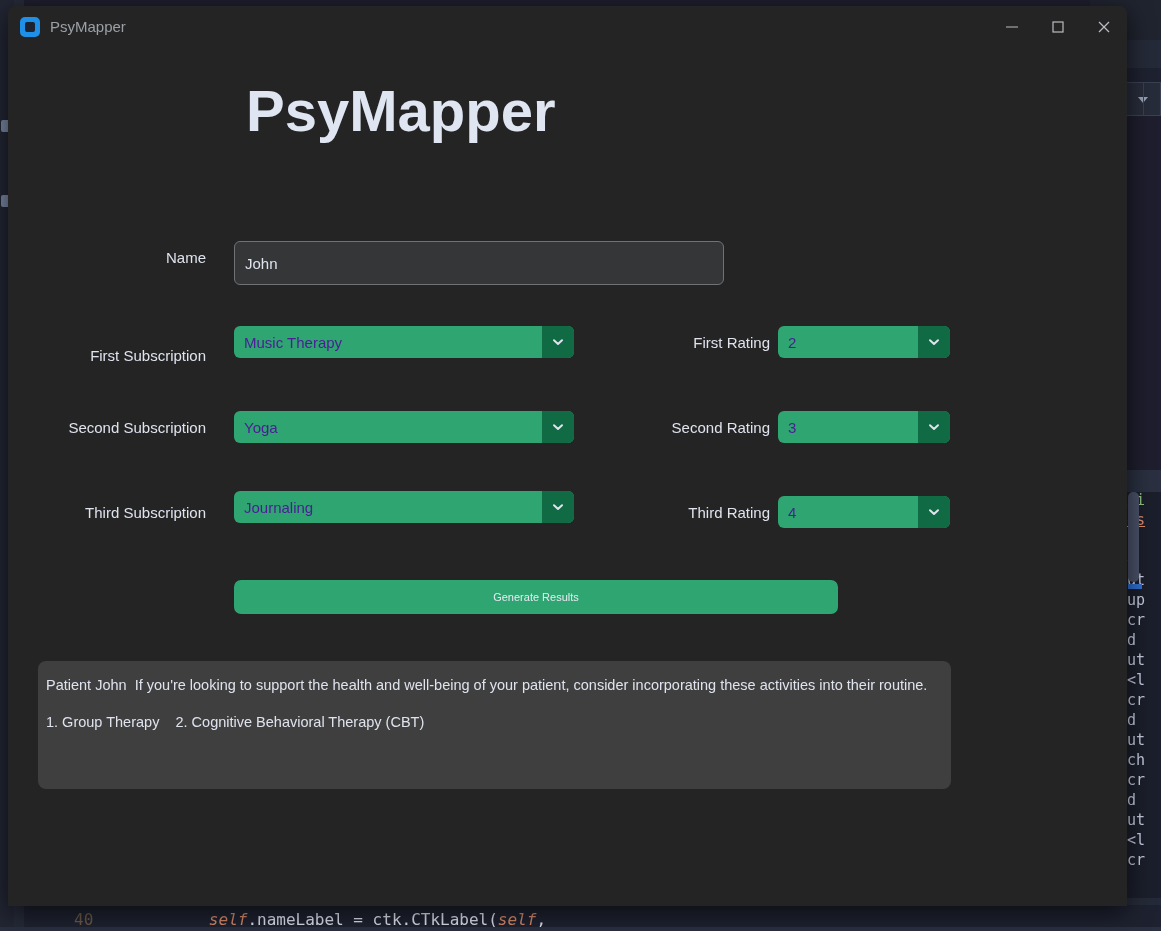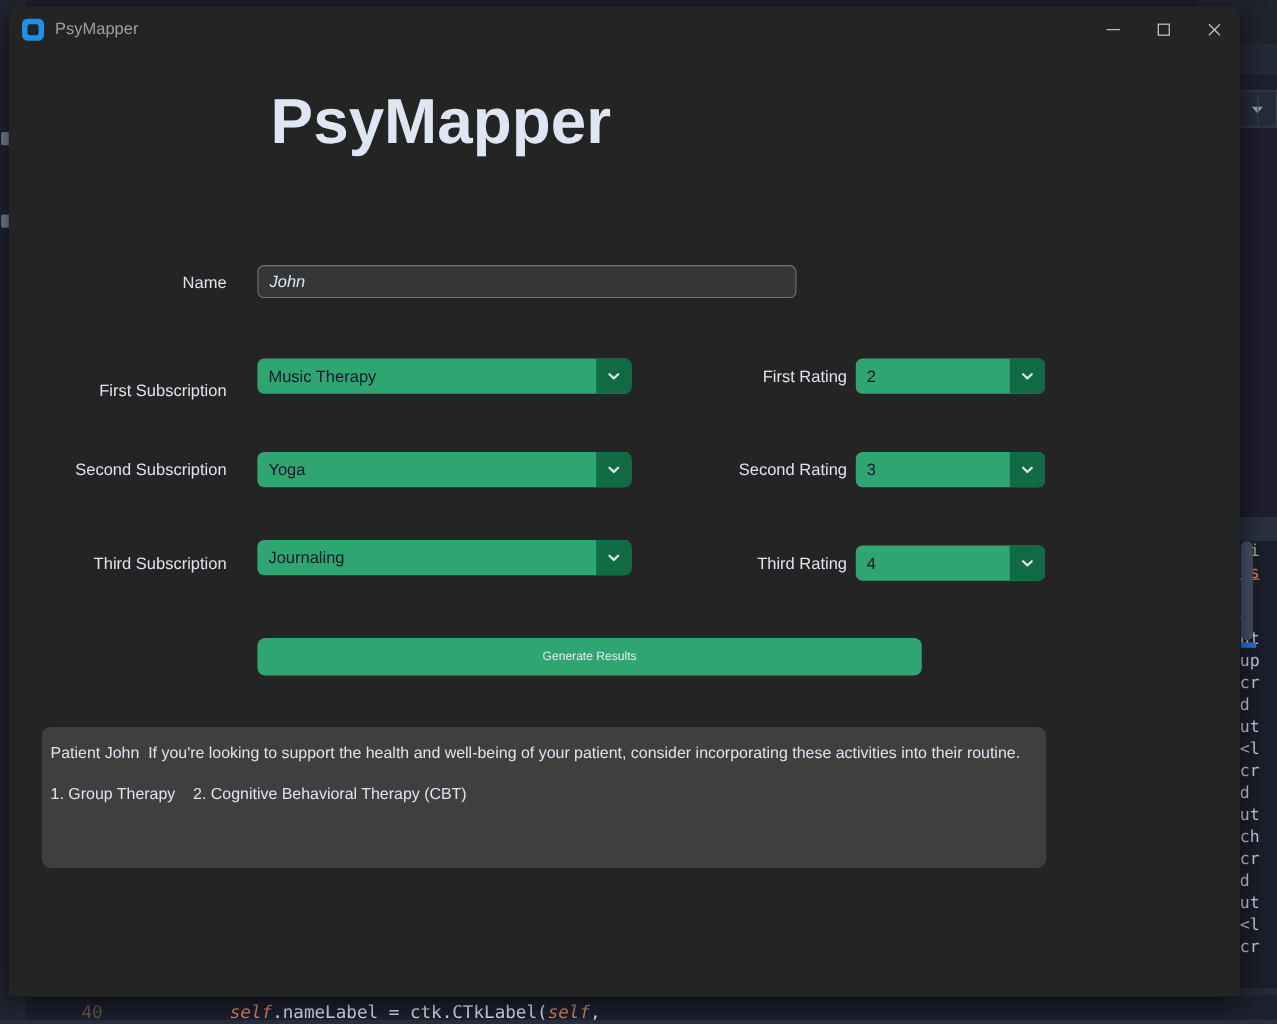--- a/index.html
+++ b/index.html
@@ -246,46 +246,45 @@
     width: 190px;
     text-align: right;
     color: #dfe3ee;
     font-size: 15px;
   }
 
   .text-entry {
     position: absolute;
     left: 226px;
     width: 490px;
-    height: 30px;
+    height: 44px;
     background: #343638;
     border: 1px solid #6f7376;
     border-radius: 6px;
     box-sizing: border-box;
     color: #dfe3ee;
     font-size: 15px;
     display: flex;
     align-items: center;
     padding-left: 10px;
-    font-style: italic;
   }
 
   .combo {
     position: absolute;
     height: 32px;
     background: #2fa572;
     border-radius: 6px;
     display: flex;
     align-items: center;
     overflow: hidden;
     box-sizing: border-box;
   }
   .combo-value {
     flex: 1;
-    color: #0f172a;
+    color: #4c1d95;
     font-size: 15px;
     padding-left: 10px;
     white-space: nowrap;
     overflow: hidden;
   }
   .combo-arrow {
     width: 32px;
     height: 32px;
     background: #106a43;
     display: flex;

